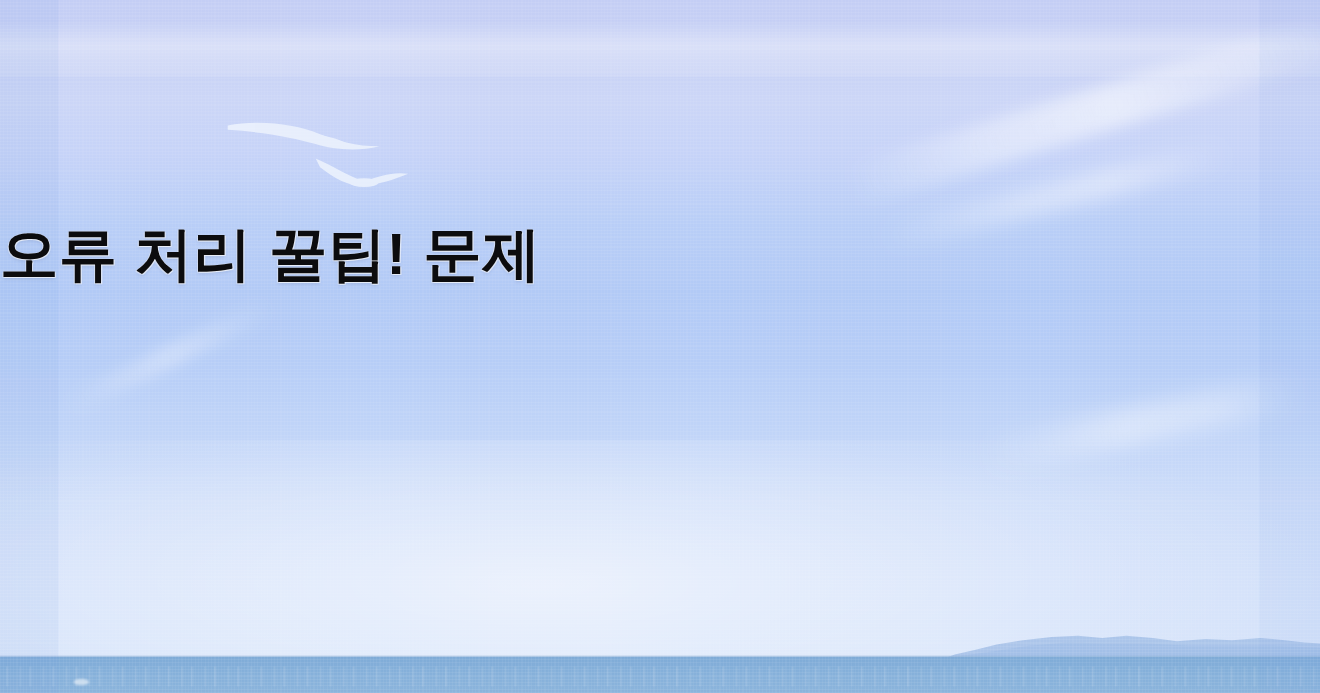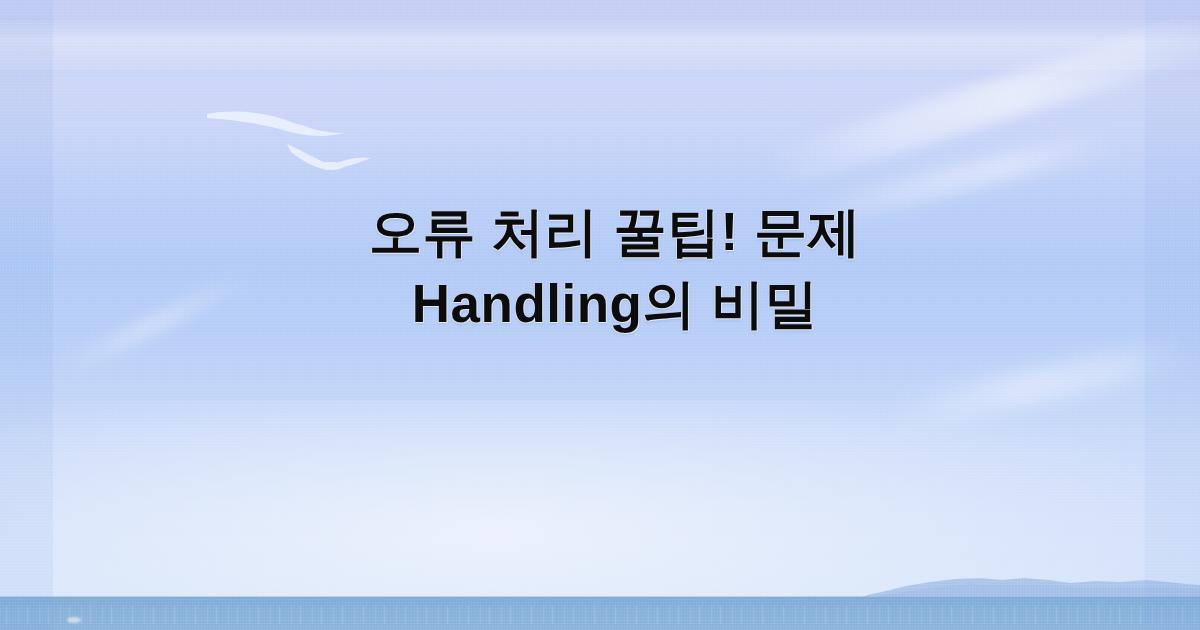--- a/index.html
+++ b/index.html
@@ -231,25 +231,24 @@
     mix-blend-mode: overlay;
   }
 
   
   .title-wrap {
     position: absolute;
     left: 0;
     right: 0;
     top: 196px;
     display: flex;
-    flex-direction: column;
+    flex-direction: row;
     align-items: center;
     justify-content: flex-start;
     pointer-events: none;
-    margin-left: 30px;
   }
 
   .title-line {
     display: block;
     text-align: center;
     color: #0c0c0e;
     font-family: "Liberation Sans", "DejaVu Sans", sans-serif;
     font-weight: 700;
     font-size: 53px;
     line-height: 72px;
@@ -306,16 +305,15 @@
   <div class="sea-glints"></div>
   <div class="sea-foam-blob"></div>
 
   <div class="edge-left"></div>
   <div class="edge-right"></div>
 
   <div class="grain"></div>
 
   <div class="title-wrap">
     <span class="title-line">오류 처리 꿀팁! 문제</span>
-    <span class="title-line">Handling의 비밀</span>
   </div>
 
 </div>
 
 </body></html>

